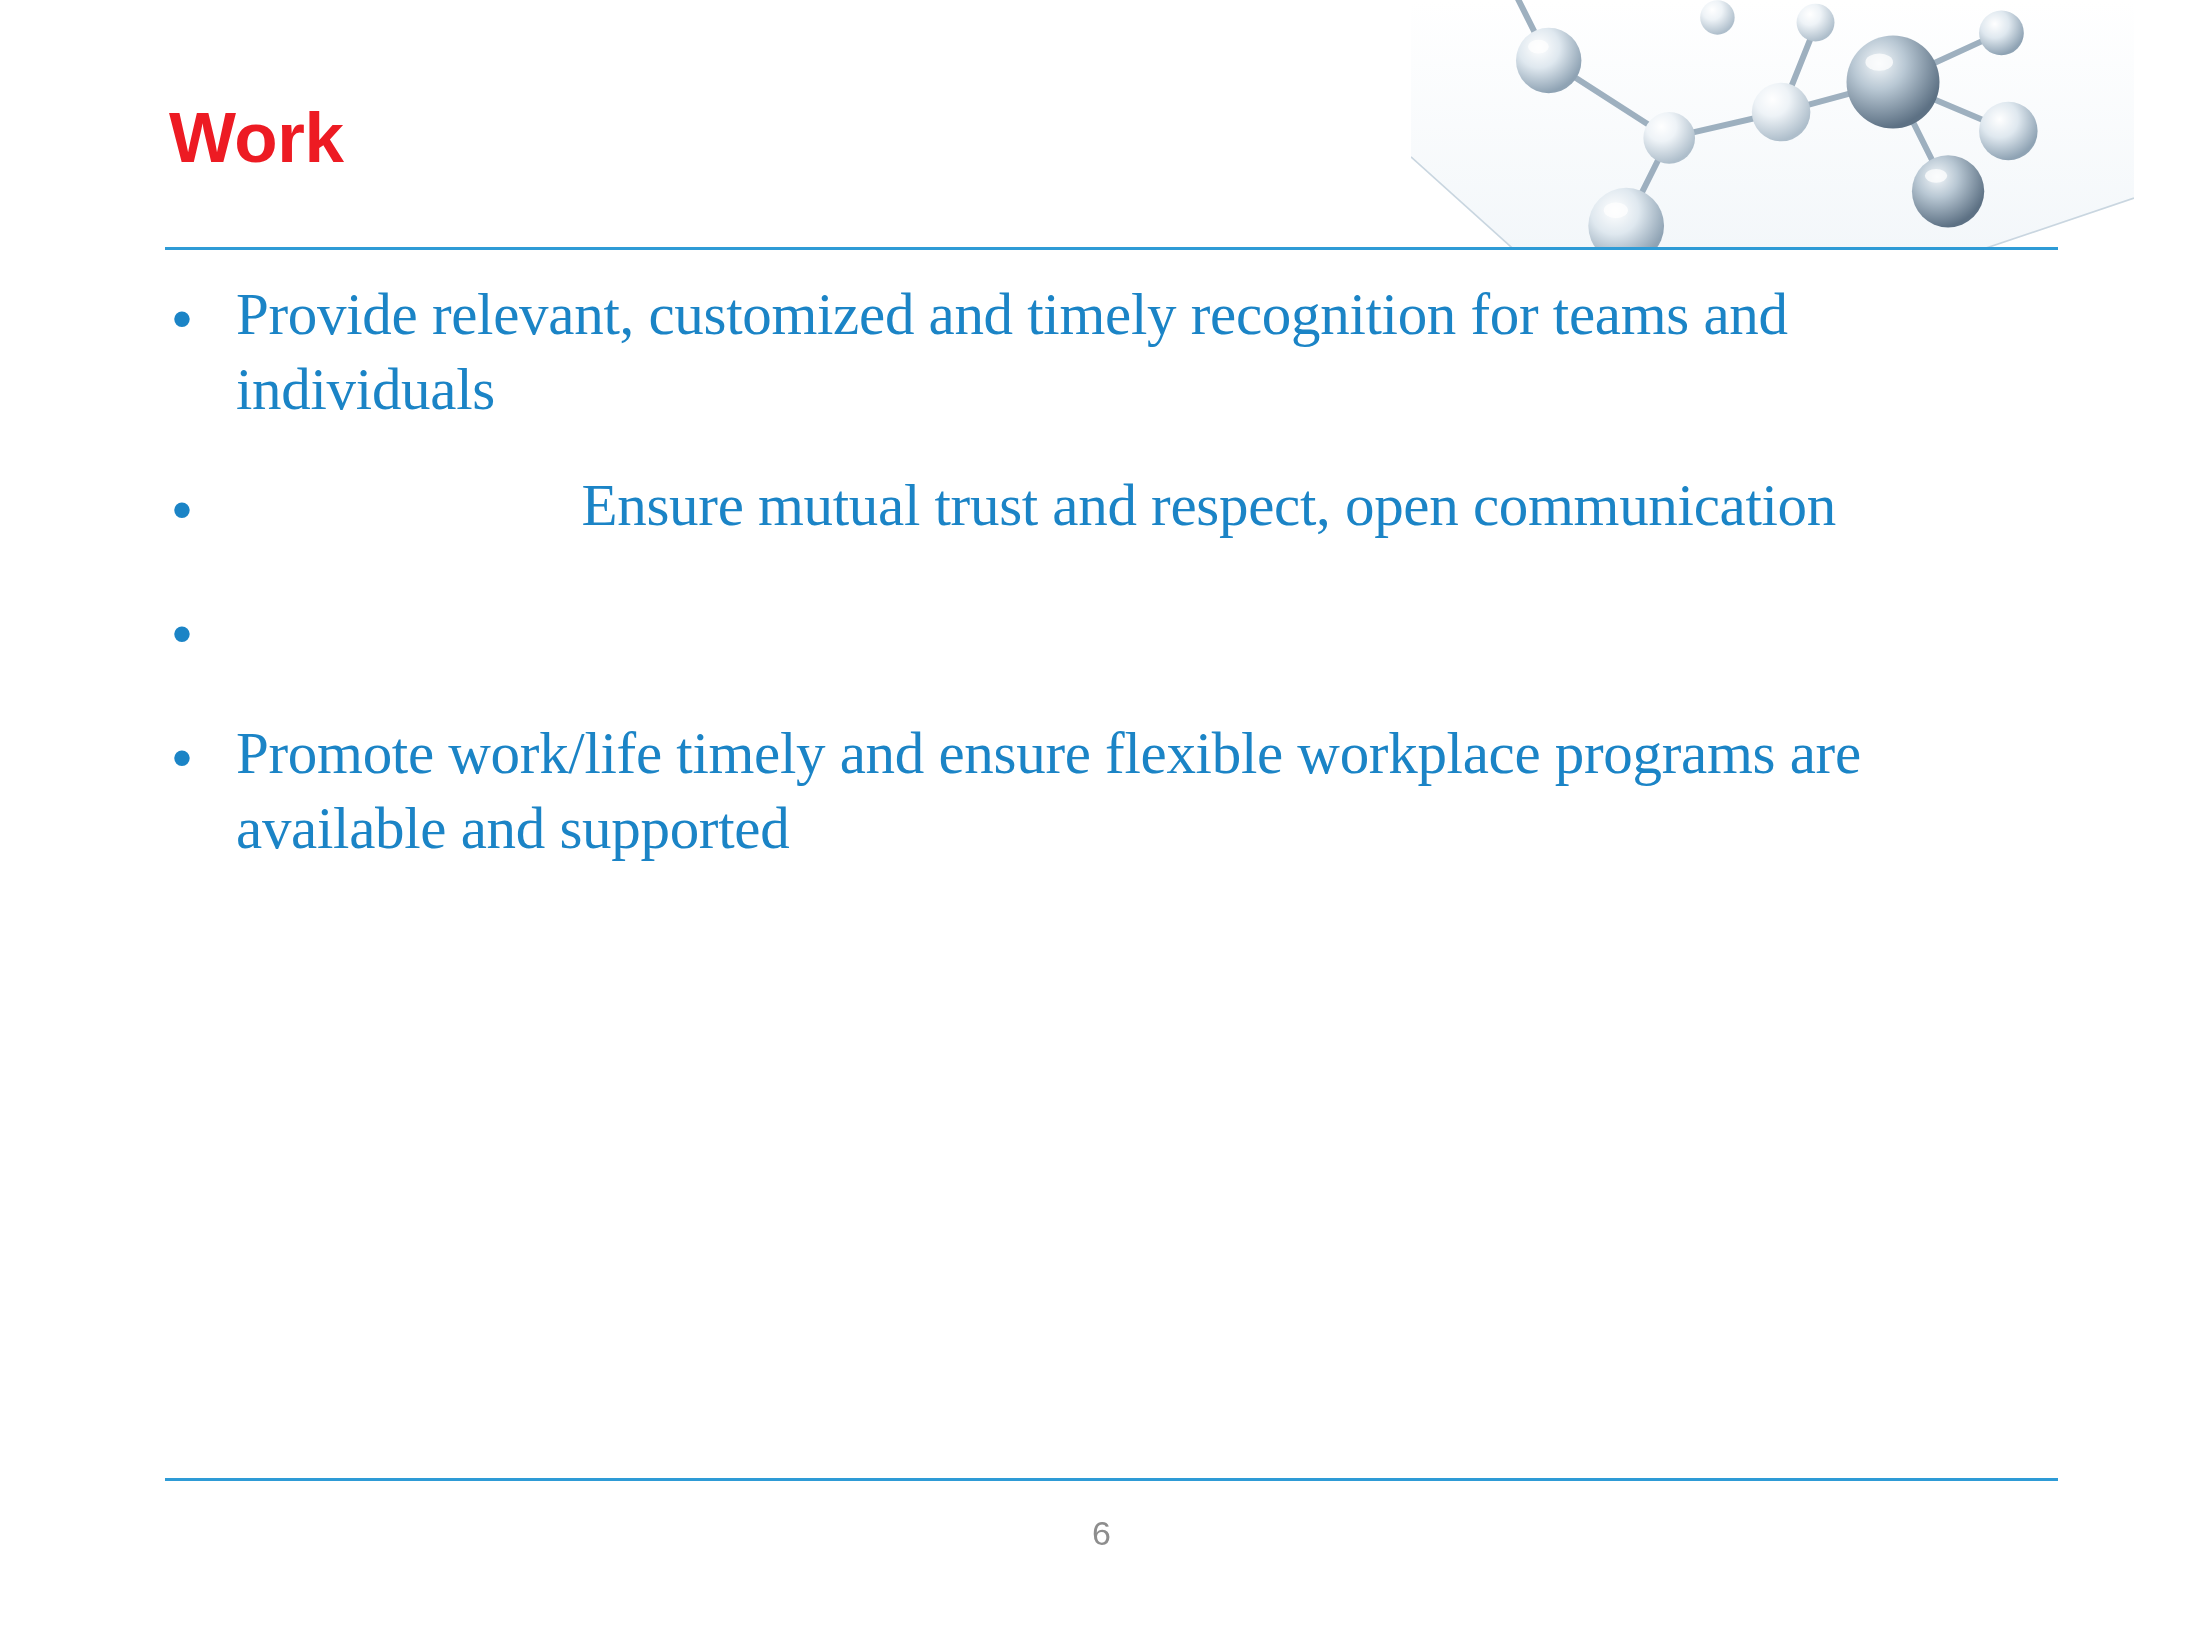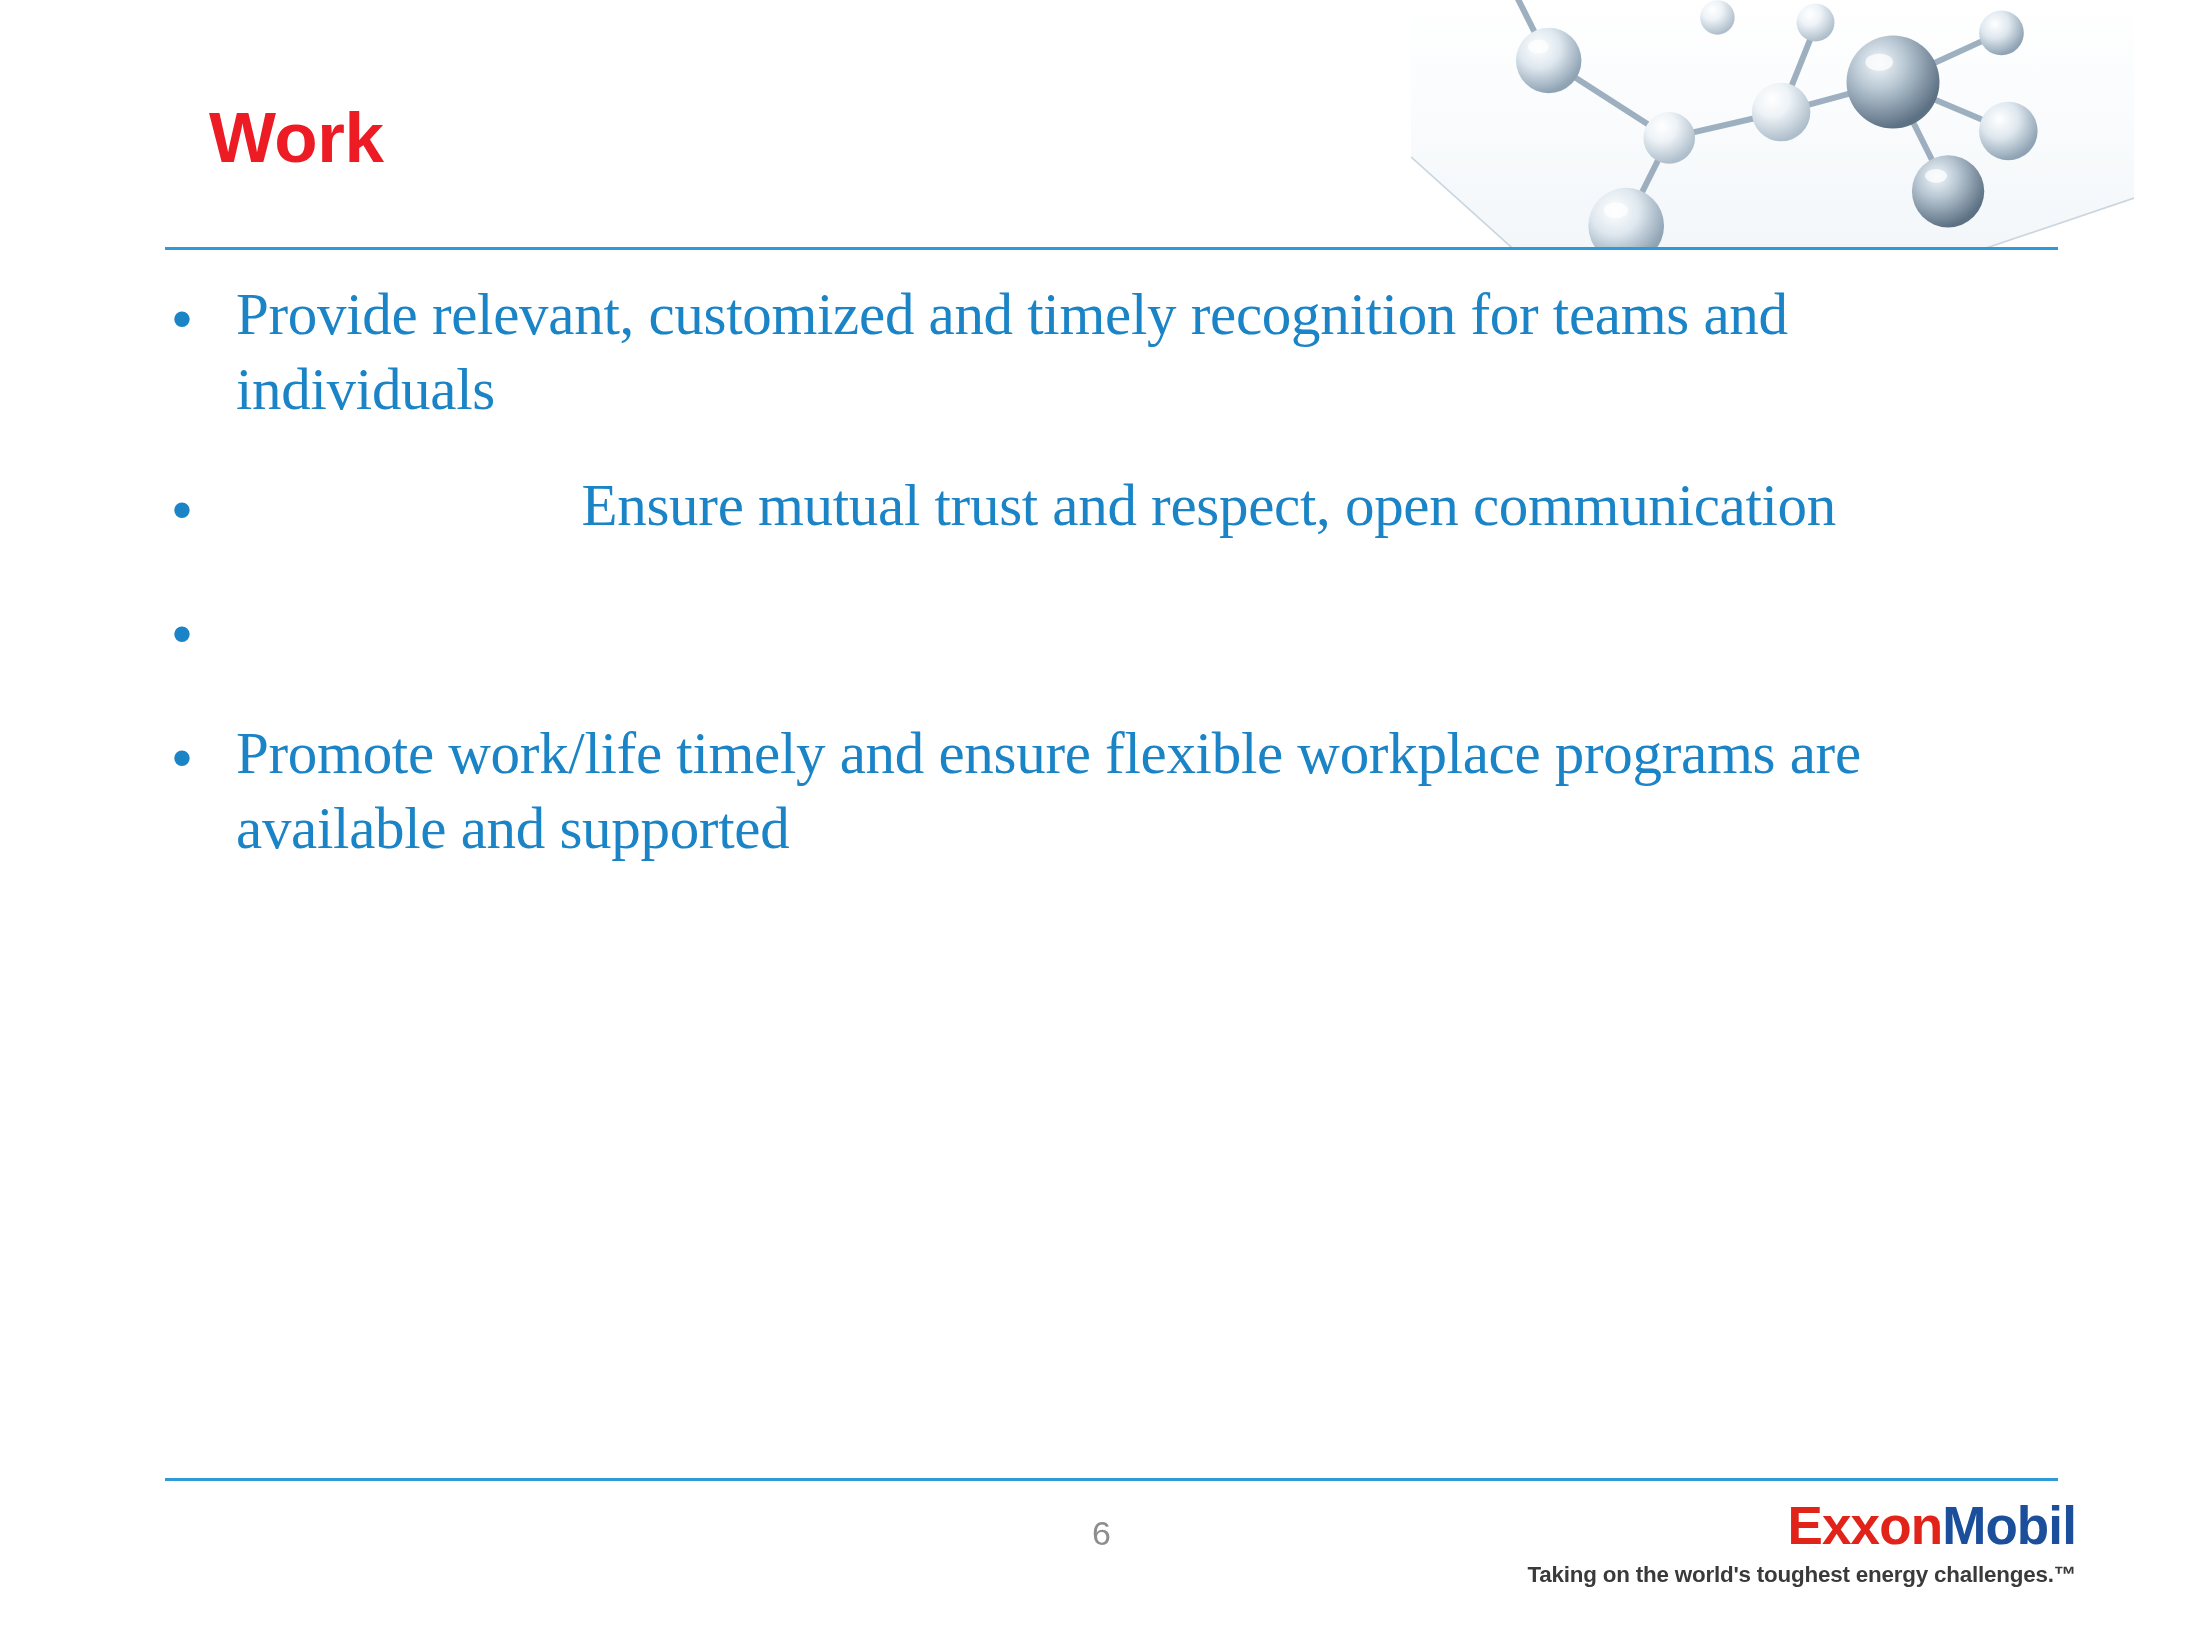--- a/index.html
+++ b/index.html
@@ -37,21 +37,20 @@
   
   .title {
     position: absolute;
     left: 169px;
     top: 102px;
     font-size: 71px;
     font-weight: bold;
     color: #ED1B23;
     letter-spacing: -0.4px;
     line-height: 1;
-    margin-left: 40px;
   }
 
   .title-rule {
     position: absolute;
     left: 165px;
     top: 247px;
     width: 1893px;
     height: 2.6px;
     background: #2E9BD6;
   }
@@ -222,21 +221,15 @@
     <div class="bullet-row b4">
       <span class="bullet-mark">•</span>
       <span class="bullet-text">Promote work/life timely and ensure flexible workplace programs are available and supported</span>
     </div>
 
   </div>
 
   <div class="footer-rule"></div>
   <div class="page-number">6</div>
 
-  <div class="logo">
-    <div class="logo-word">
-      <span class="x1"><span style="color:#E2231A">Exxon</span><span style="color:#1B4E9B">Mobil</span></span>
-    </div>
-    <div class="logo-tag">Taking on the world's toughest energy challenges.™</div>
-  </div>
 
 </div>
 
 
 </body></html>

